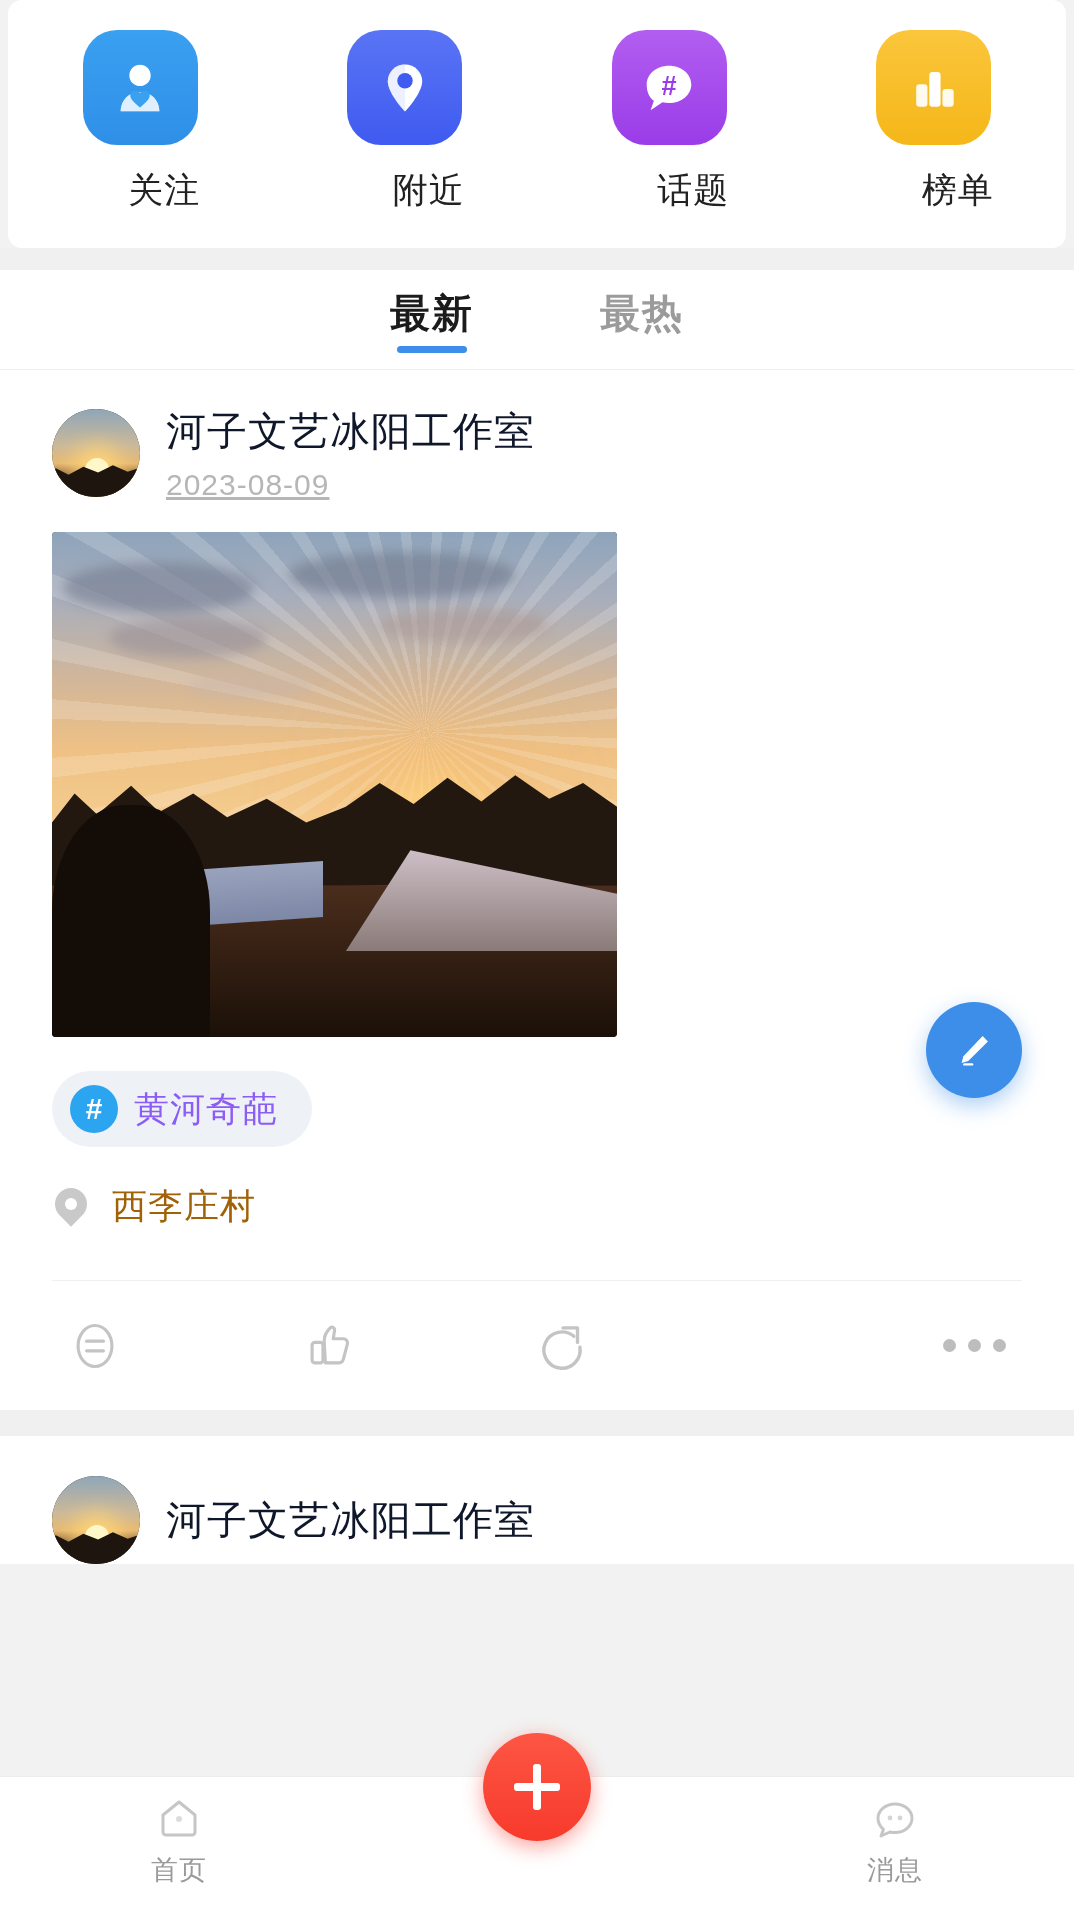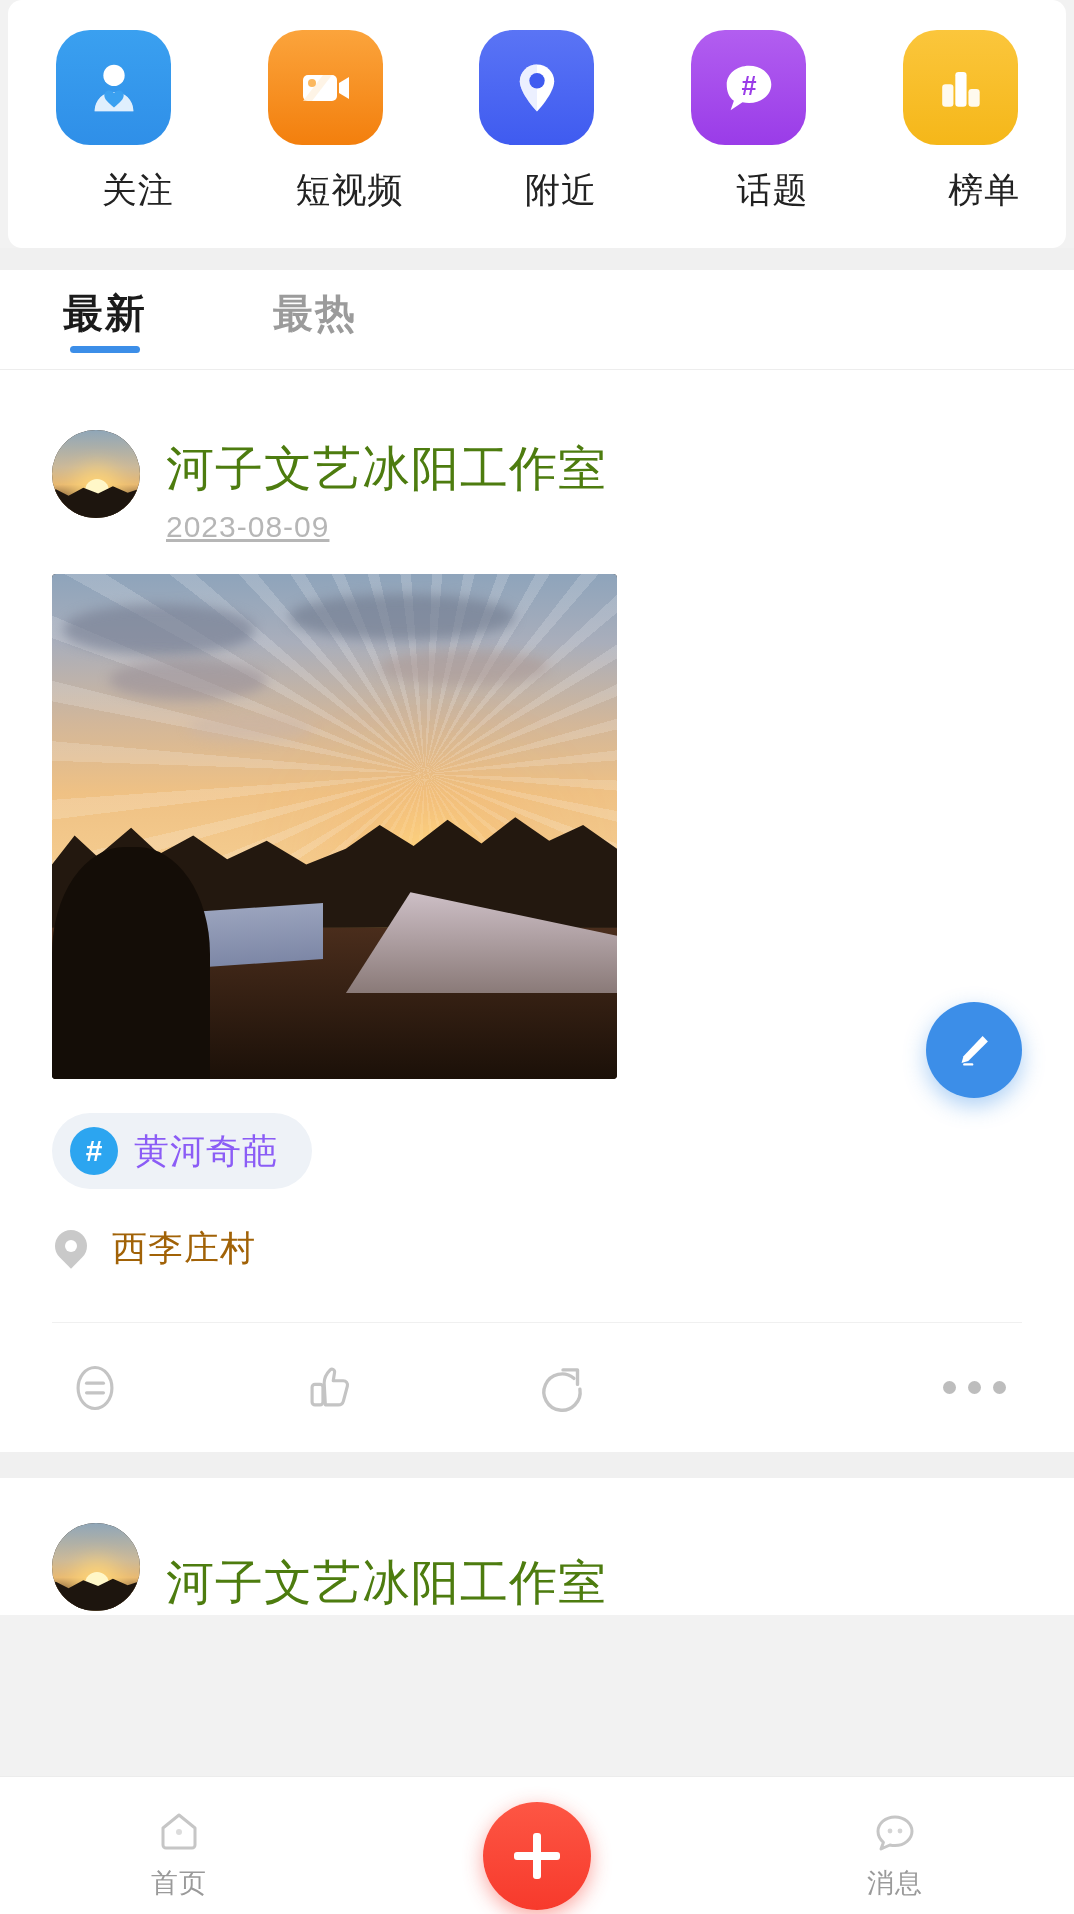--- a/index.html
+++ b/index.html
@@ -43,20 +43,21 @@
     margin-left:48px;
   }
 
   
   .tab-gap{ height:22px; background:#f0f0f0; }
   .tab-strip{
     background:#fff;
     height:100px;
     display:flex;
     align-items:flex-start;
+    justify-content:center;
     position:relative;
     border-bottom:1px solid #ededed;
   }
   .tab{
     width:210px;
     text-align:center;
     padding-top:16px;
     position:relative;
     cursor:pointer;
   }
@@ -93,21 +94,21 @@
     width:24px;height:24px;border-radius:50%;
     background:#fff7c8;
     box-shadow:0 0 22px 12px rgba(255,214,120,.95);
   }
   .avatar .ridge{
     position:absolute;left:-10%;bottom:0;width:120%;height:42%;
     background:#1d150e;
     clip-path:polygon(0 38%,12% 22%,24% 40%,38% 18%,52% 34%,66% 14%,80% 32%,92% 20%,100% 36%,100% 100%,0 100%);
   }
   .head-text{ margin-left:26px; display:flex; flex-direction:column; }
-  .uname{ font-size:48px; color:#4d7c0f; letter-spacing:1px;margin-top:33px; }
+  .uname{ font-size:40px; color:#0f172a; letter-spacing:1px; }
   .udate{ font-size:30px; color:#b6b6b6; margin-top:9px; letter-spacing:1px;text-decoration:underline; }
 
   .post-title{
     font-size:43px;
     color:#111;
     font-weight:bold;
     margin-top:42px;
     letter-spacing:2px;
   }
 
@@ -244,21 +245,21 @@
   }
 
   
   .bottom-nav{
     position:absolute;
     left:0;right:0;bottom:0;
     height:138px;
     background:#fff;
     border-top:1px solid #ececec;
     display:flex;
-    align-items:center;
+    align-items:flex-start;
     z-index:50;
   }
   .bn-item{
     flex:1;
     display:flex;flex-direction:column;align-items:center;
     padding-top:16px;
     cursor:pointer;
   }
   .bn-ico{ height:52px; display:flex;align-items:center;justify-content:center; }
   .bn-label{ font-size:27px; color:#9a9a9a; margin-top:7px; letter-spacing:1px; }
@@ -290,31 +291,20 @@
       <svg width="62" height="62" viewBox="0 0 64 64" aria-hidden="true">
         <circle cx="32" cy="19" r="11" fill="#ffffff"></circle>
         <path d="M12 56c0-12 9-20 20-20s20 8 20 20z" fill="#ffffff" opacity="0.95"></path>
         <path d="M12 56c0-12 9-20 20-20s20 8 20 20z" fill="#cfe6fb" opacity="0.55"></path>
         <path d="M32 52c-6-5-10-8-10-12.5 0-3 2.3-5 5-5 1.9 0 3.8 1 5 2.6 1.2-1.6 3.1-2.6 5-2.6 2.7 0 5 2 5 5C42 44 38 47 32 52z" fill="#3aa0f0"></path>
       </svg>
     </div>
     <div class="qi-label">关注</div>
   </div>
 
-  <div class="quick-item">
-    <div class="qi-badge" style="background:linear-gradient(180deg,#fba43c,#f37f0d);">
-      <svg width="64" height="64" viewBox="0 0 64 64" aria-hidden="true">
-        <rect x="10" y="19" width="34" height="26" rx="5" fill="#ffffff"></rect>
-        <path d="M10 45 L30 19 H39 L19 45 Z" fill="#fdf0de" opacity="0.75"></path>
-        <circle cx="19" cy="27" r="4" fill="#fbb85f"></circle>
-        <path d="M46 27 L56 21 v22 l-10 -6 z" fill="#ffffff"></path>
-      </svg>
-    </div>
-    <div class="qi-label">短视频</div>
-  </div>
 
   <div class="quick-item">
     <div class="qi-badge" style="background:linear-gradient(180deg,#5a74f5,#3f5bf0);">
       <svg width="58" height="58" viewBox="0 0 64 64" aria-hidden="true">
         <path d="M32 6c-10.5 0-19 8.3-19 18.6C13 38 32 58 32 58s19-20 19-33.4C51 14.3 42.5 6 32 6z" fill="#ffffff"></path>
         <path d="M32 6c-10.5 0-19 8.3-19 18.6C13 38 32 58 32 58z" fill="#dfe6ff" opacity=".6"></path>
         <circle cx="32" cy="24" r="8.5" fill="#3f5bf0"></circle>
       </svg>
     </div>
     <div class="qi-label">附近</div>

